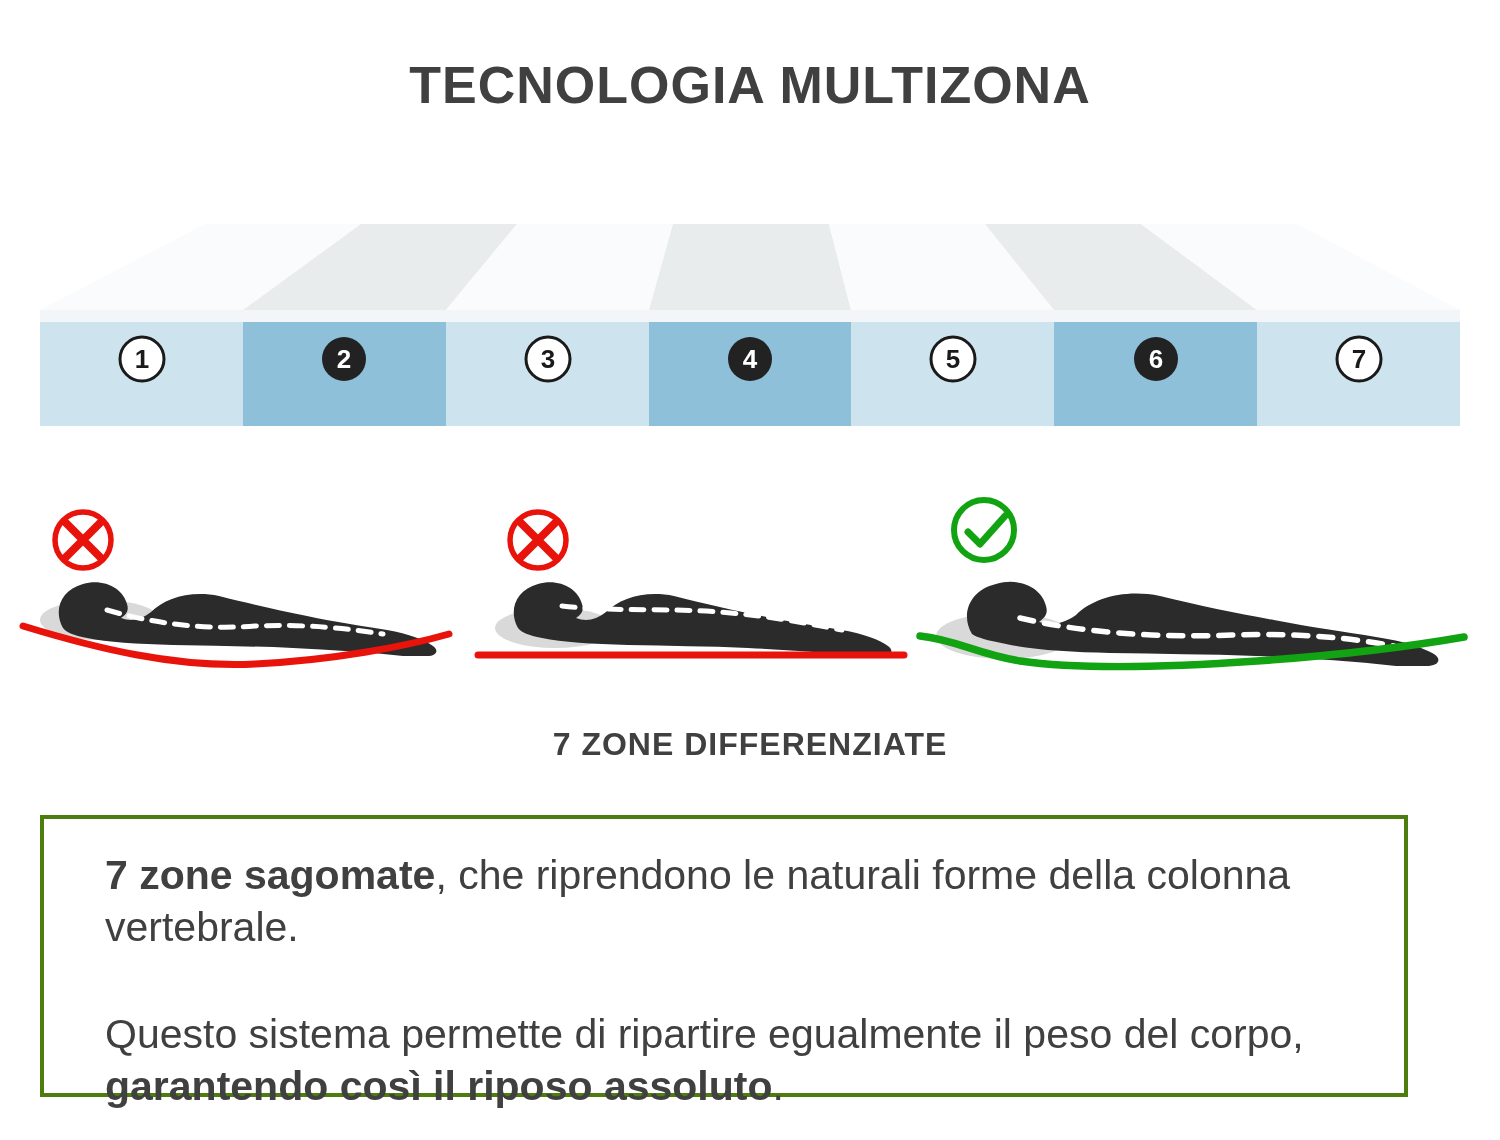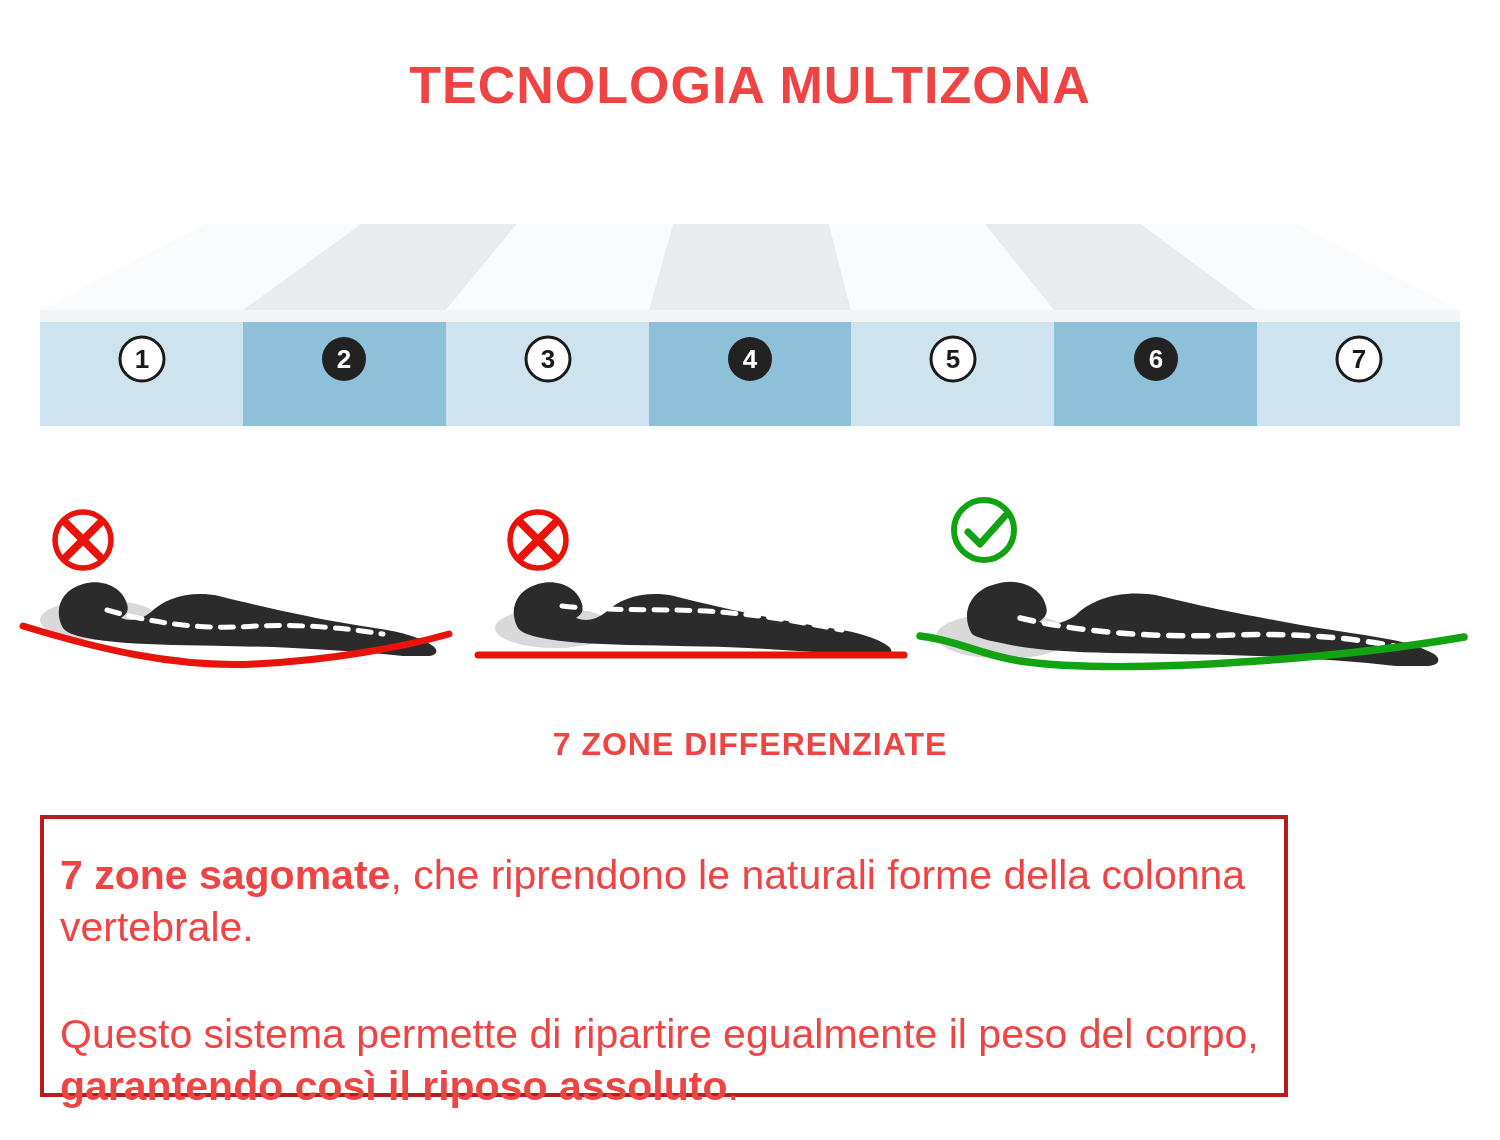--- a/index.html
+++ b/index.html
@@ -1,35 +1,35 @@
 <!DOCTYPE html>
 <html><head>
 <meta charset="utf-8">
 <style>
   html,body{margin:0;padding:0;background:#ffffff;}
   .page{
     position:relative;width:1500px;height:1140px;background:#ffffff;overflow:hidden;
-    font-family:"Liberation Sans","DejaVu Sans",sans-serif;color:#ef4444;
+    font-family:"Liberation Sans","DejaVu Sans",sans-serif;color:#404040;
   }
   .title{
     position:absolute;top:55px;left:0;width:100%;margin:0;text-align:center;
     font-size:52px;font-weight:800;letter-spacing:1px;
   }
   .subtitle{
     position:absolute;top:726px;left:0;width:100%;margin:0;text-align:center;
     font-size:32px;font-weight:800;letter-spacing:1px;
   }
   .mattress-svg{position:absolute;left:0;top:218px;}
   .figure-svg{position:absolute;}
   .fig1{left:15px;top:498px;}
   .fig2{left:470px;top:498px;}
   .fig3{left:912px;top:486px;}
   .infobox{
-    position:absolute;left:40px;top:815px;width:1248px;height:282px;
-    border:4px solid #b91c1c;box-sizing:border-box;padding:30px 16px;
+    position:absolute;left:40px;top:815px;width:1368px;height:282px;
+    border:4px solid #4d7c0f;box-sizing:border-box;padding:30px 61px;
     font-size:41px;line-height:1.28;
   }
   .infobox p{margin:0;}
   .infobox p + p{margin-top:54px;}
   .infobox b{font-weight:800;}
   .znum{font-size:26px;font-weight:bold;font-family:"Liberation Sans","DejaVu Sans",sans-serif;}
   svg{display:block;}
 </style>
 </head>
 <body>

